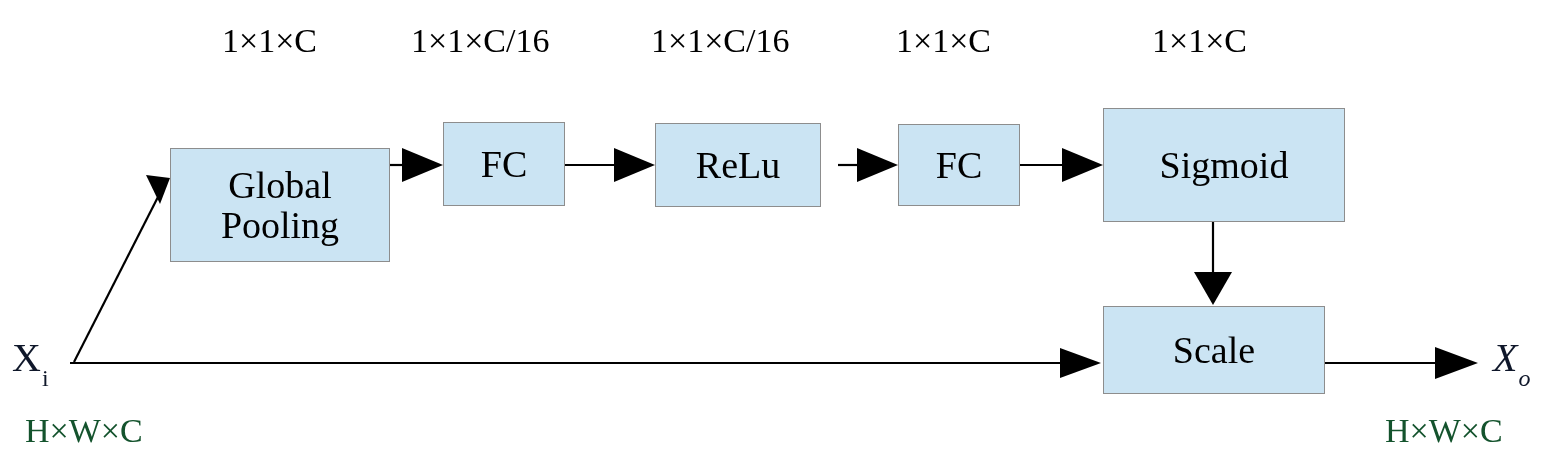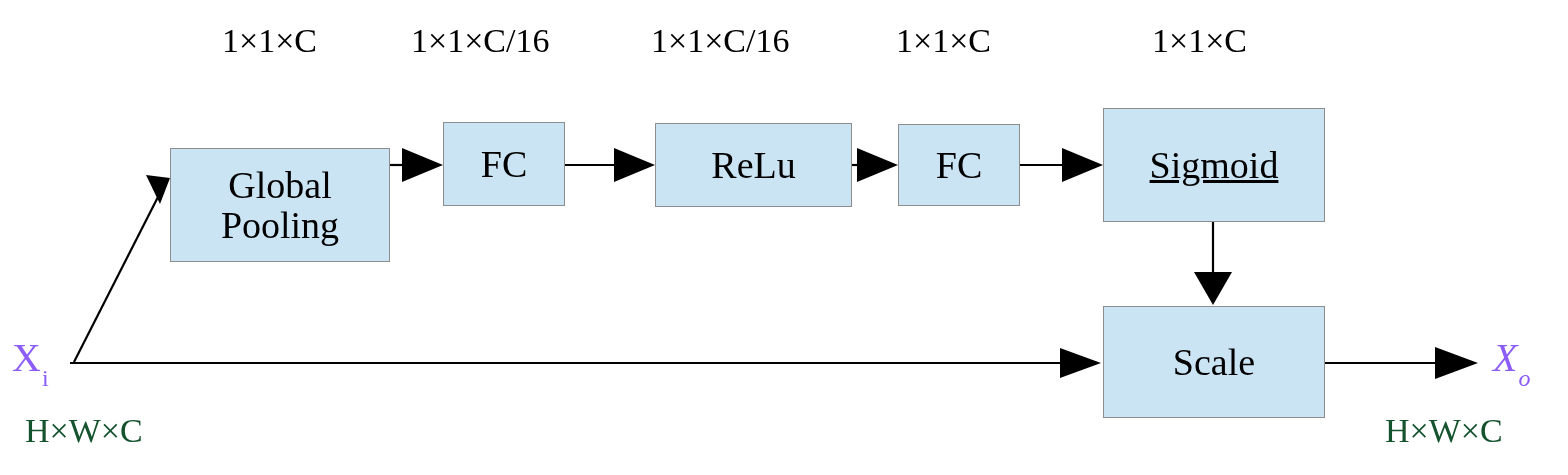--- a/index.html
+++ b/index.html
@@ -37,21 +37,21 @@
     position: absolute;
     font-size: 34px;
     white-space: nowrap;
     color: #000000;
     text-align: left;
   }
   .io-label {
     position: absolute;
     font-size: 40px;
     white-space: nowrap;
-    color: #8b5cf6;
+    color: #0f172a;
   }
   .io-label .sub {
     font-size: 24px;
     vertical-align: sub;
     position: relative;
     top: 6px;
     left: 1px;
   }
   .dim-label {
     position: absolute;
@@ -128,33 +128,33 @@
 
   <div class="node-box" style="left:170px; top:108px; width:220px; height:114px;margin-top:40px;">
     <span class="node-label">Global
 Pooling</span>
   </div>
 
   <div class="node-box" style="left:443px; top:122px; width:122px; height:84px;">
     <span class="node-label">FC</span>
   </div>
 
-  <div class="node-box" style="left:655px; top:123px; width:197px; height:84px;">
+  <div class="node-box" style="left:655px; top:123px; width:166px; height:84px;">
     <span class="node-label">ReLu</span>
   </div>
 
   <div class="node-box" style="left:898px; top:124px; width:122px; height:82px;">
     <span class="node-label">FC</span>
   </div>
 
-  <div class="node-box" style="left:1103px; top:108px; width:222px; height:114px;text-decoration:underline;">
+  <div class="node-box" style="left:1103px; top:108px; width:242px; height:114px;">
     <span class="node-label">Sigmoid</span>
   </div>
 
-  <div class="node-box" style="left:1103px; top:306px; width:222px; height:112px;">
+  <div class="node-box" style="left:1103px; top:306px; width:222px; height:88px;">
     <span class="node-label">Scale</span>
   </div>
 
   <div class="io-label" style="left:12px; top:334px;">
     <span>X</span><span class="sub">i</span>
   </div>
 
   <div class="dim-label" style="left:25px; top:412px;">H×W×C</div>
 
   <div class="io-label" style="left:1493px; top:334px;font-style:italic;">

